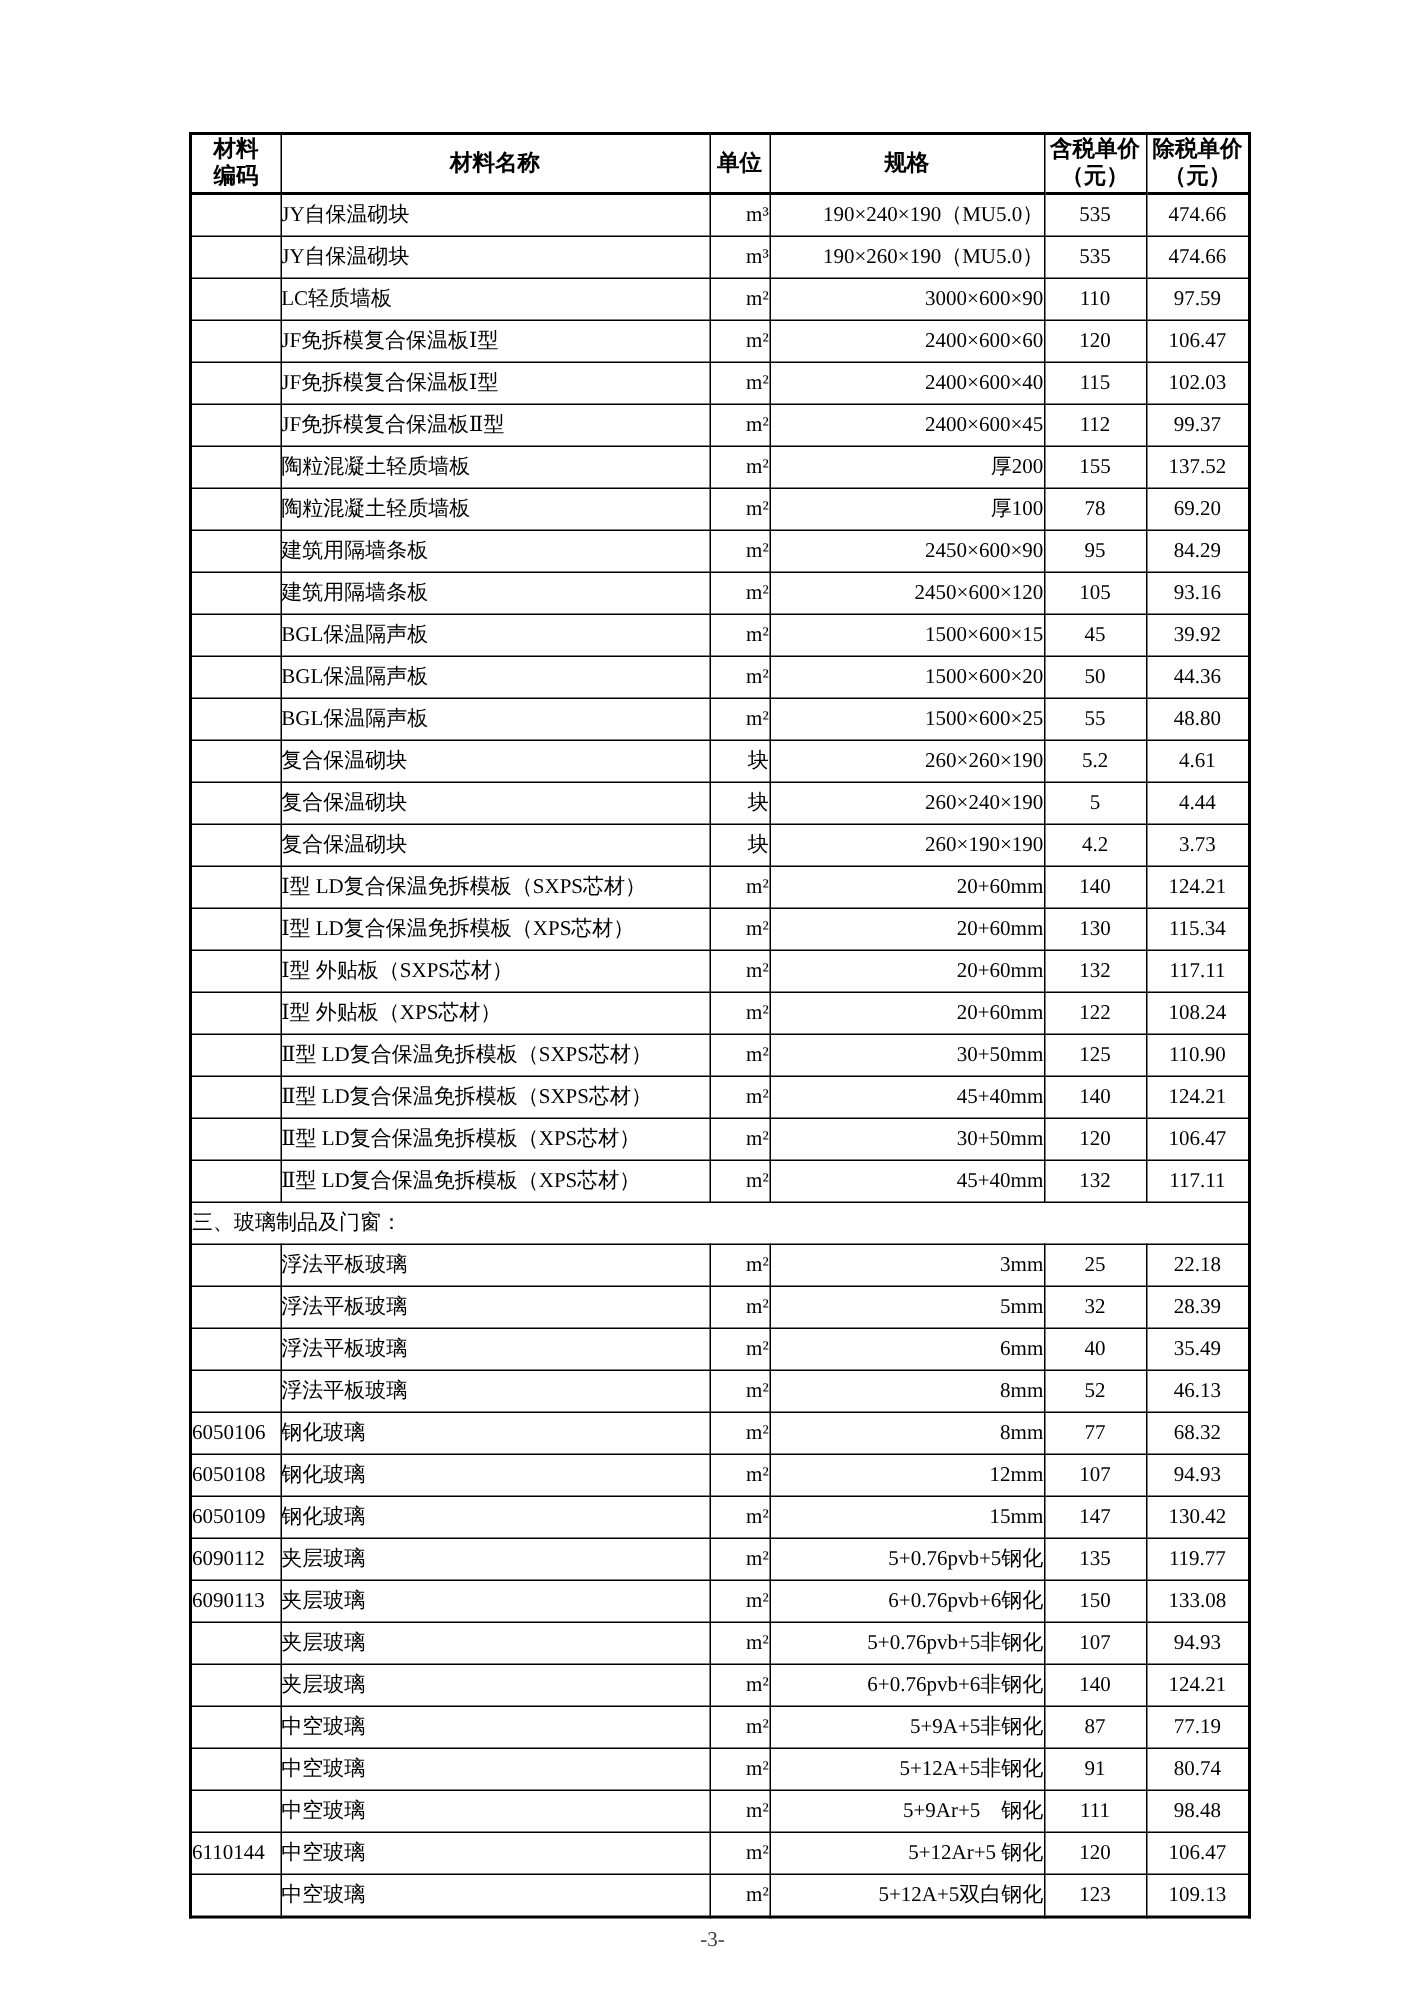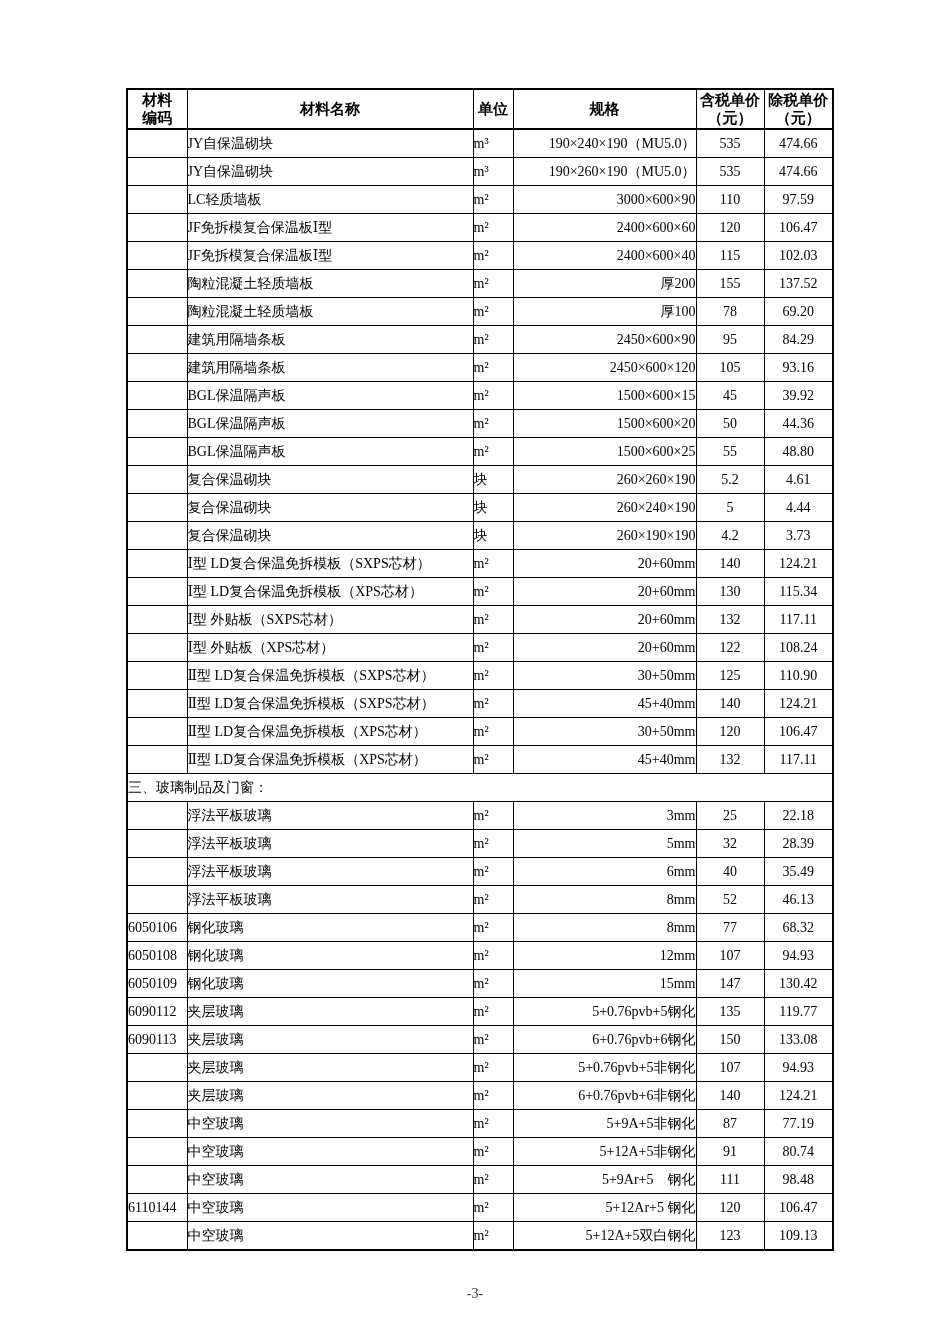--- a/index.html
+++ b/index.html
@@ -42,21 +42,21 @@
     line-height: 18px;
     text-align: center;
     height: 38px;
     border-bottom: 2.5px solid #000;
   }
   table.price-table tbody td {
     height: 27px;
   }
   td.c-code  { text-align: left;  padding-left: 4px; }
   td.c-name  { text-align: left;  padding-left: 6px; }
-  td.c-unit  { text-align: left; }
+  td.c-unit  { text-align: right; }
   td.c-spec  { text-align: right;  padding-left: 5px; }
   td.c-tax   { text-align: center; margin-top: 41px; }
   td.c-notax { text-align: center; }
   td.section-cell {
     height: 22px;
     font-weight: bold;
     text-align: left;
     padding-left: 4px;
   }
   .page-number {
@@ -129,20 +129,28 @@
         <tr>
           <td class="c-code"></td>
           <td class="c-name">JF免拆模复合保温板Ⅰ型</td>
           <td class="c-unit">m²</td>
           <td class="c-spec">2400×600×40</td>
           <td class="c-tax">115</td>
           <td class="c-notax">102.03</td>
         </tr>
         <tr>
           <td class="c-code"></td>
+          <td class="c-name">JF免拆模复合保温板Ⅱ型</td>
+          <td class="c-unit">m²</td>
+          <td class="c-spec">2400×600×45</td>
+          <td class="c-tax">112</td>
+          <td class="c-notax">99.37</td>
+        </tr>
+        <tr>
+          <td class="c-code"></td>
           <td class="c-name">陶粒混凝土轻质墙板</td>
           <td class="c-unit">m²</td>
           <td class="c-spec">厚200</td>
           <td class="c-tax">155</td>
           <td class="c-notax">137.52</td>
         </tr>
         <tr>
           <td class="c-code"></td>
           <td class="c-name">陶粒混凝土轻质墙板</td>
           <td class="c-unit">m²</td>

